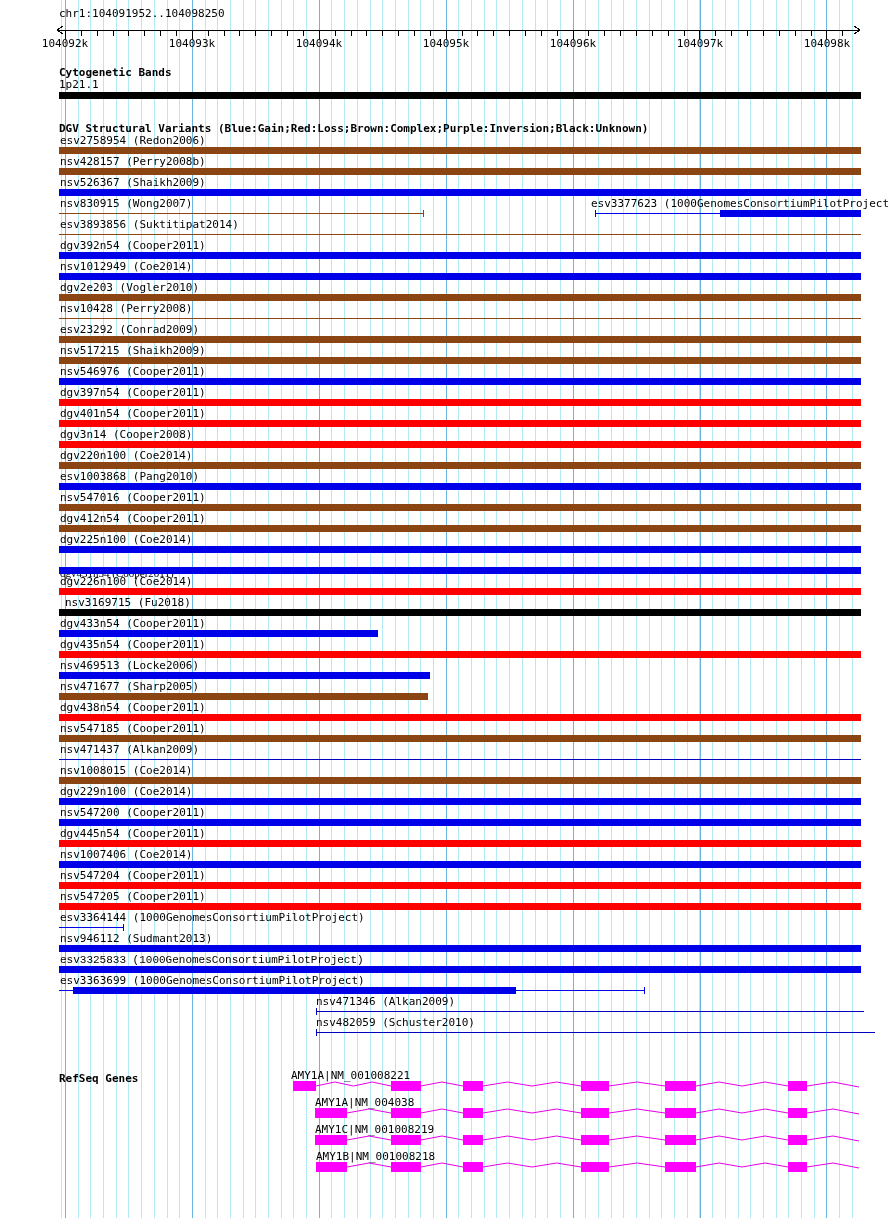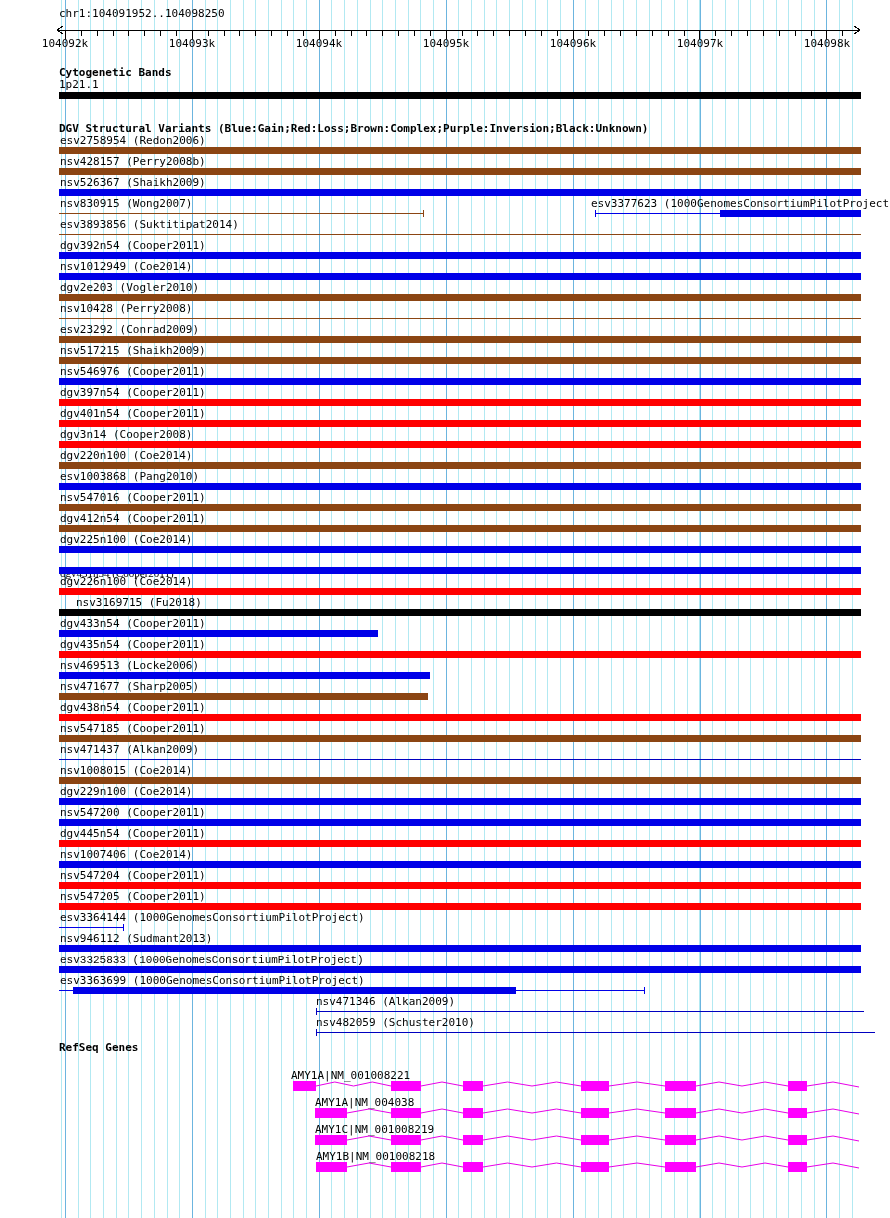--- a/index.html
+++ b/index.html
@@ -130,21 +130,21 @@
       <div class="abs mono" style="left: 60px; top: 492px;">nsv547016 (Cooper2011)</div>
       <div class="bar" style="left: 59px; width: 802px; top: 504px; height: 7px; background: rgb(139, 69, 19);"></div>
       <div class="abs mono" style="left: 60px; top: 513px;">dgv412n54 (Cooper2011)</div>
       <div class="bar" style="left: 59px; width: 802px; top: 525px; height: 7px; background: rgb(139, 69, 19);"></div>
       <div class="abs mono" style="left: 60px; top: 534px;">dgv225n100 (Coe2014)</div>
       <div class="bar" style="left: 59px; width: 802px; top: 546px; height: 7px; background: rgb(0, 0, 232);"></div>
       <div class="abs mono" style="left: 60px; top: 568px; font-family: Liberation Serif, serif;">dgv431n54 (Cooper2011)</div>
       <div class="bar" style="left: 59px; width: 802px; top: 567px; height: 7px; background: rgb(0, 0, 232);"></div>
       <div class="abs mono" style="left: 60px; top: 576px;">dgv226n100 (Coe2014)</div>
       <div class="bar" style="left: 59px; width: 802px; top: 588px; height: 7px; background: rgb(255, 0, 0);"></div>
-      <div class="abs mono" style="left: 76px; top: 597px;">nsv3169715 (Fu2018)</div>
+      <div class="abs mono" style="left: 65px; top: 597px;">nsv3169715 (Fu2018)</div>
       <div class="bar" style="left: 59px; width: 802px; top: 609px; height: 7px; background: rgb(0, 0, 0);"></div>
       <div class="abs mono" style="left: 60px; top: 618px; text-align: right;">dgv433n54 (Cooper2011)</div>
       <div class="bar" style="left: 59px; width: 319px; top: 630px; height: 7px; background: rgb(0, 0, 232);"></div>
       <div class="abs mono" style="left: 60px; top: 639px;">dgv435n54 (Cooper2011)</div>
       <div class="bar" style="left: 59px; width: 802px; top: 651px; height: 7px; background: rgb(255, 0, 0);"></div>
       <div class="abs mono" style="left: 60px; top: 660px;">nsv469513 (Locke2006)</div>
       <div class="bar" style="left: 59px; width: 371px; top: 672px; height: 7px; background: rgb(0, 0, 232);"></div>
       <div class="abs mono" style="left: 60px; top: 681px;">nsv471677 (Sharp2005)</div>
       <div class="bar" style="left: 59px; width: 369px; top: 693px; height: 7px; background: rgb(139, 69, 19);"></div>
       <div class="abs mono" style="left: 60px; top: 702px;">dgv438n54 (Cooper2011)</div>
@@ -179,21 +179,21 @@
       <div class="bar" style="left: 73px; width: 443px; top: 987px; height: 7px; background: rgb(0, 0, 232);"></div>
       <div class="bar" style="left: 516px; width: 128px; top: 990px; height: 1px; background: rgb(0, 0, 232);"></div>
       <div class="endcap" style="left: 644px; top: 987px; background: rgb(0, 0, 232);"></div>
       <div class="abs mono" style="left: 316px; top: 996px;">nsv471346 (Alkan2009)</div>
       <div class="bar" style="left: 316px; width: 548px; top: 1011px; height: 1px; background: rgb(0, 0, 192);"></div>
       <div class="endcap" style="left: 316px; top: 1008px; background: rgb(0, 0, 192);"></div>
       <div class="abs mono" style="left: 316px; top: 1017px;">nsv482059 (Schuster2010)</div>
       <div class="bar" style="left: 316px; width: 559px; top: 1032px; height: 1px; background: rgb(0, 0, 192);"></div>
       <div class="endcap" style="left: 316px; top: 1029px; background: rgb(0, 0, 192);"></div>
     </div>
-  <div class="abs mono bold" style="left:59px;top:1042px;">RefSeq Genes</div>
+  <div class="abs mono bold" style="left:59px;top:1073px;">RefSeq Genes</div>
   <div id="genes">
       <div class="abs mono" style="left: 291px; top: 1070px;">AMY1A|NM_001008221</div>
       <svg class="genesvg" width="890" height="13" style="top: 1080px;">
         <path d="M 293 6 L 316 6 L 334.8 2 L 353.5 6 L 372.3 2 L 391.0 6 L 421 6 L 442.0 2 L 463.0 6 L 483 6 L 507.5 2 L 532.0 6 L 556.5 2 L 581.0 6 L 609 6 L 637.0 2 L 665.0 6 L 696 6 L 719.0 2 L 742.0 6 L 765.0 2 L 788.0 6 L 807 6 L 833.0 2 L 859 7" fill="none" stroke="#E800E8" stroke-width="1"></path>
         <rect x="293" y="1" width="23" height="10" fill="#FF00FF"></rect>
         <rect x="391" y="1" width="30" height="10" fill="#FF00FF"></rect>
         <rect x="463" y="1" width="20" height="10" fill="#FF00FF"></rect>
         <rect x="581" y="1" width="28" height="10" fill="#FF00FF"></rect>
         <rect x="665" y="1" width="31" height="10" fill="#FF00FF"></rect>
         <rect x="788" y="1" width="19" height="10" fill="#FF00FF"></rect>

